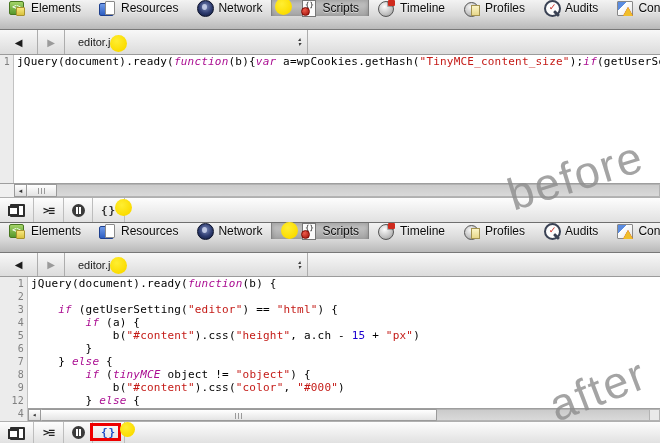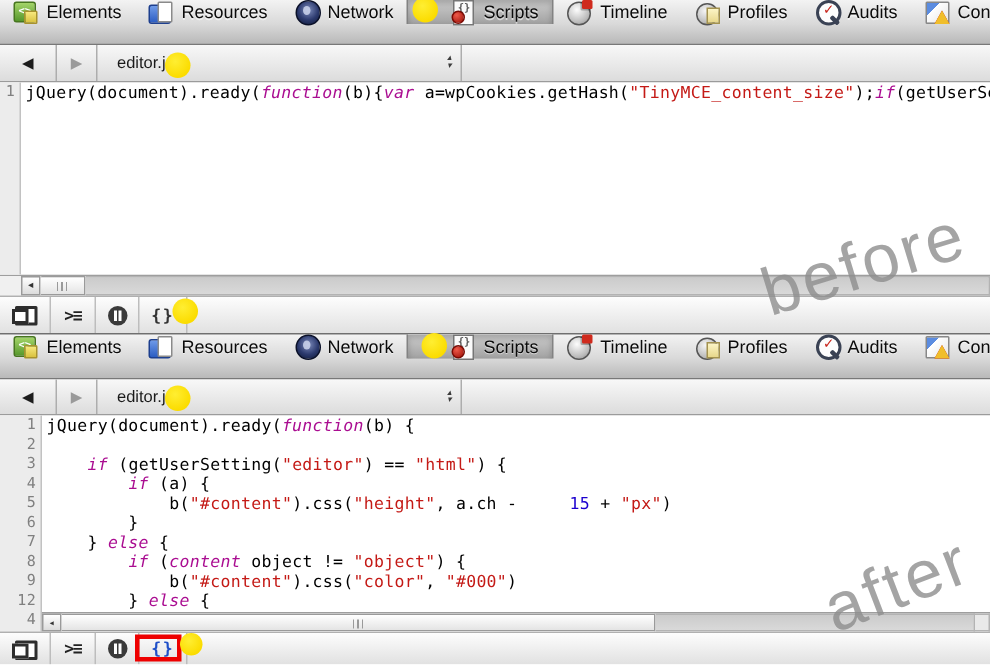--- a/index.html
+++ b/index.html
@@ -90,21 +90,21 @@
   .code-area::before { content:""; position:absolute; left:0; top:0; bottom:0;
                background:#ececec; border-right:1px solid #c2c2c2; }
   #panel-before .code-area::before { width:13px; }
   #panel-after  .code-area::before { width:27px; }
   .code-row { display:flex; height:13px; line-height:13px; white-space:pre; }
   .gutter { position:relative; z-index:1; flex:none; text-align:right; padding-right:3px;
             font-size:10px; color:#808080; }
   #panel-before .gutter { width:13px; }
   #panel-after  .gutter { width:27px; }
   .code-text { position:relative; z-index:1; padding-left:4px; color:#000; }
-  .tk-k { color:var(--kw);font-style:italic; }  .tk-s { color:var(--str); }  .tk-n { color:var(--num);margin-left:28px; }
+  .tk-k { color:var(--kw);font-style:italic; }  .tk-s { color:var(--str); }  .tk-n { color:var(--num); }
 
   
   .hscroll { display:flex; align-items:stretch; background:#f0f0f0; border-top:1px solid #9e9e9e; }
   #panel-before .hscroll { height:14px; padding-left:14px; }
   #panel-after  .hscroll { position:absolute; left:28px; right:0; bottom:0; height:13px; z-index:2; }
   .sb-arrow { flex:none; width:13px; background:linear-gradient(#ffffff,#dcdcdc);
               border:1px solid #9a9a9a; font-size:7px; line-height:11px; text-align:center; color:#333; }
   .sb-thumb { flex:none; position:relative; background:linear-gradient(#ffffff,#e4e4e4);
               border:1px solid #9a9a9a; border-left:none; border-radius:1px; }
   #panel-before .sb-thumb { width:30px; }
@@ -292,21 +292,21 @@
     </div>
 
     <div class="code-area">
       <div class="code-row"><span class="gutter">1</span><span class="code-text"><span class="tk-d">jQuery(document).ready(</span><span class="tk-k">function</span><span class="tk-d">(b) {</span></span></div>
         <div class="code-row"><span class="gutter">2</span></div>
         <div class="code-row"><span class="gutter">3</span><span class="code-text"><span class="tk-d">    </span><span class="tk-k">if</span><span class="tk-d"> (getUserSetting(</span><span class="tk-s">"editor"</span><span class="tk-d">) == </span><span class="tk-s">"html"</span><span class="tk-d">) {</span></span></div>
         <div class="code-row"><span class="gutter">4</span><span class="code-text"><span class="tk-d">        </span><span class="tk-k">if</span><span class="tk-d"> (a) {</span></span></div>
         <div class="code-row"><span class="gutter">5</span><span class="code-text"><span class="tk-d">            b(</span><span class="tk-s">"#content"</span><span class="tk-d">).css(</span><span class="tk-s">"height"</span><span class="tk-d">, a.ch - </span><span class="tk-n">15</span><span class="tk-d"> + </span><span class="tk-s">"px"</span><span class="tk-d">)</span></span></div>
         <div class="code-row"><span class="gutter">6</span><span class="code-text"><span class="tk-d">        }</span></span></div>
         <div class="code-row"><span class="gutter">7</span><span class="code-text"><span class="tk-d">    } </span><span class="tk-k">else</span><span class="tk-d"> {</span></span></div>
-        <div class="code-row"><span class="gutter">8</span><span class="code-text"><span class="tk-d">        </span><span class="tk-k">if</span><span class="tk-d"> (</span><span class="tk-k">content</span><span class="tk-d"> object != </span><span class="tk-s">"object"</span><span class="tk-d">) {</span></span></div>
+        <div class="code-row"><span class="gutter">8</span><span class="code-text"><span class="tk-d">        </span><span class="tk-k">if</span><span class="tk-d"> (</span><span class="tk-k">tinyMCE</span><span class="tk-d"> object != </span><span class="tk-s">"object"</span><span class="tk-d">) {</span></span></div>
         <div class="code-row"><span class="gutter">9</span><span class="code-text"><span class="tk-d">            b(</span><span class="tk-s">"#content"</span><span class="tk-d">).css(</span><span class="tk-s">"color"</span><span class="tk-d">, </span><span class="tk-s">"#000"</span><span class="tk-d">)</span></span></div>
         <div class="code-row"><span class="gutter">12</span><span class="code-text"><span class="tk-d">        } </span><span class="tk-k">else</span><span class="tk-d"> {</span></span></div>
         <div class="code-row"><span class="gutter">4</span><span class="code-text"></span></div>
         <div class="hscroll">
         <div class="sb-arrow">◂</div>
         <div class="sb-thumb"></div>
         <div class="sb-track"></div>
         <div class="sb-corner"></div>
       </div>
     </div>

